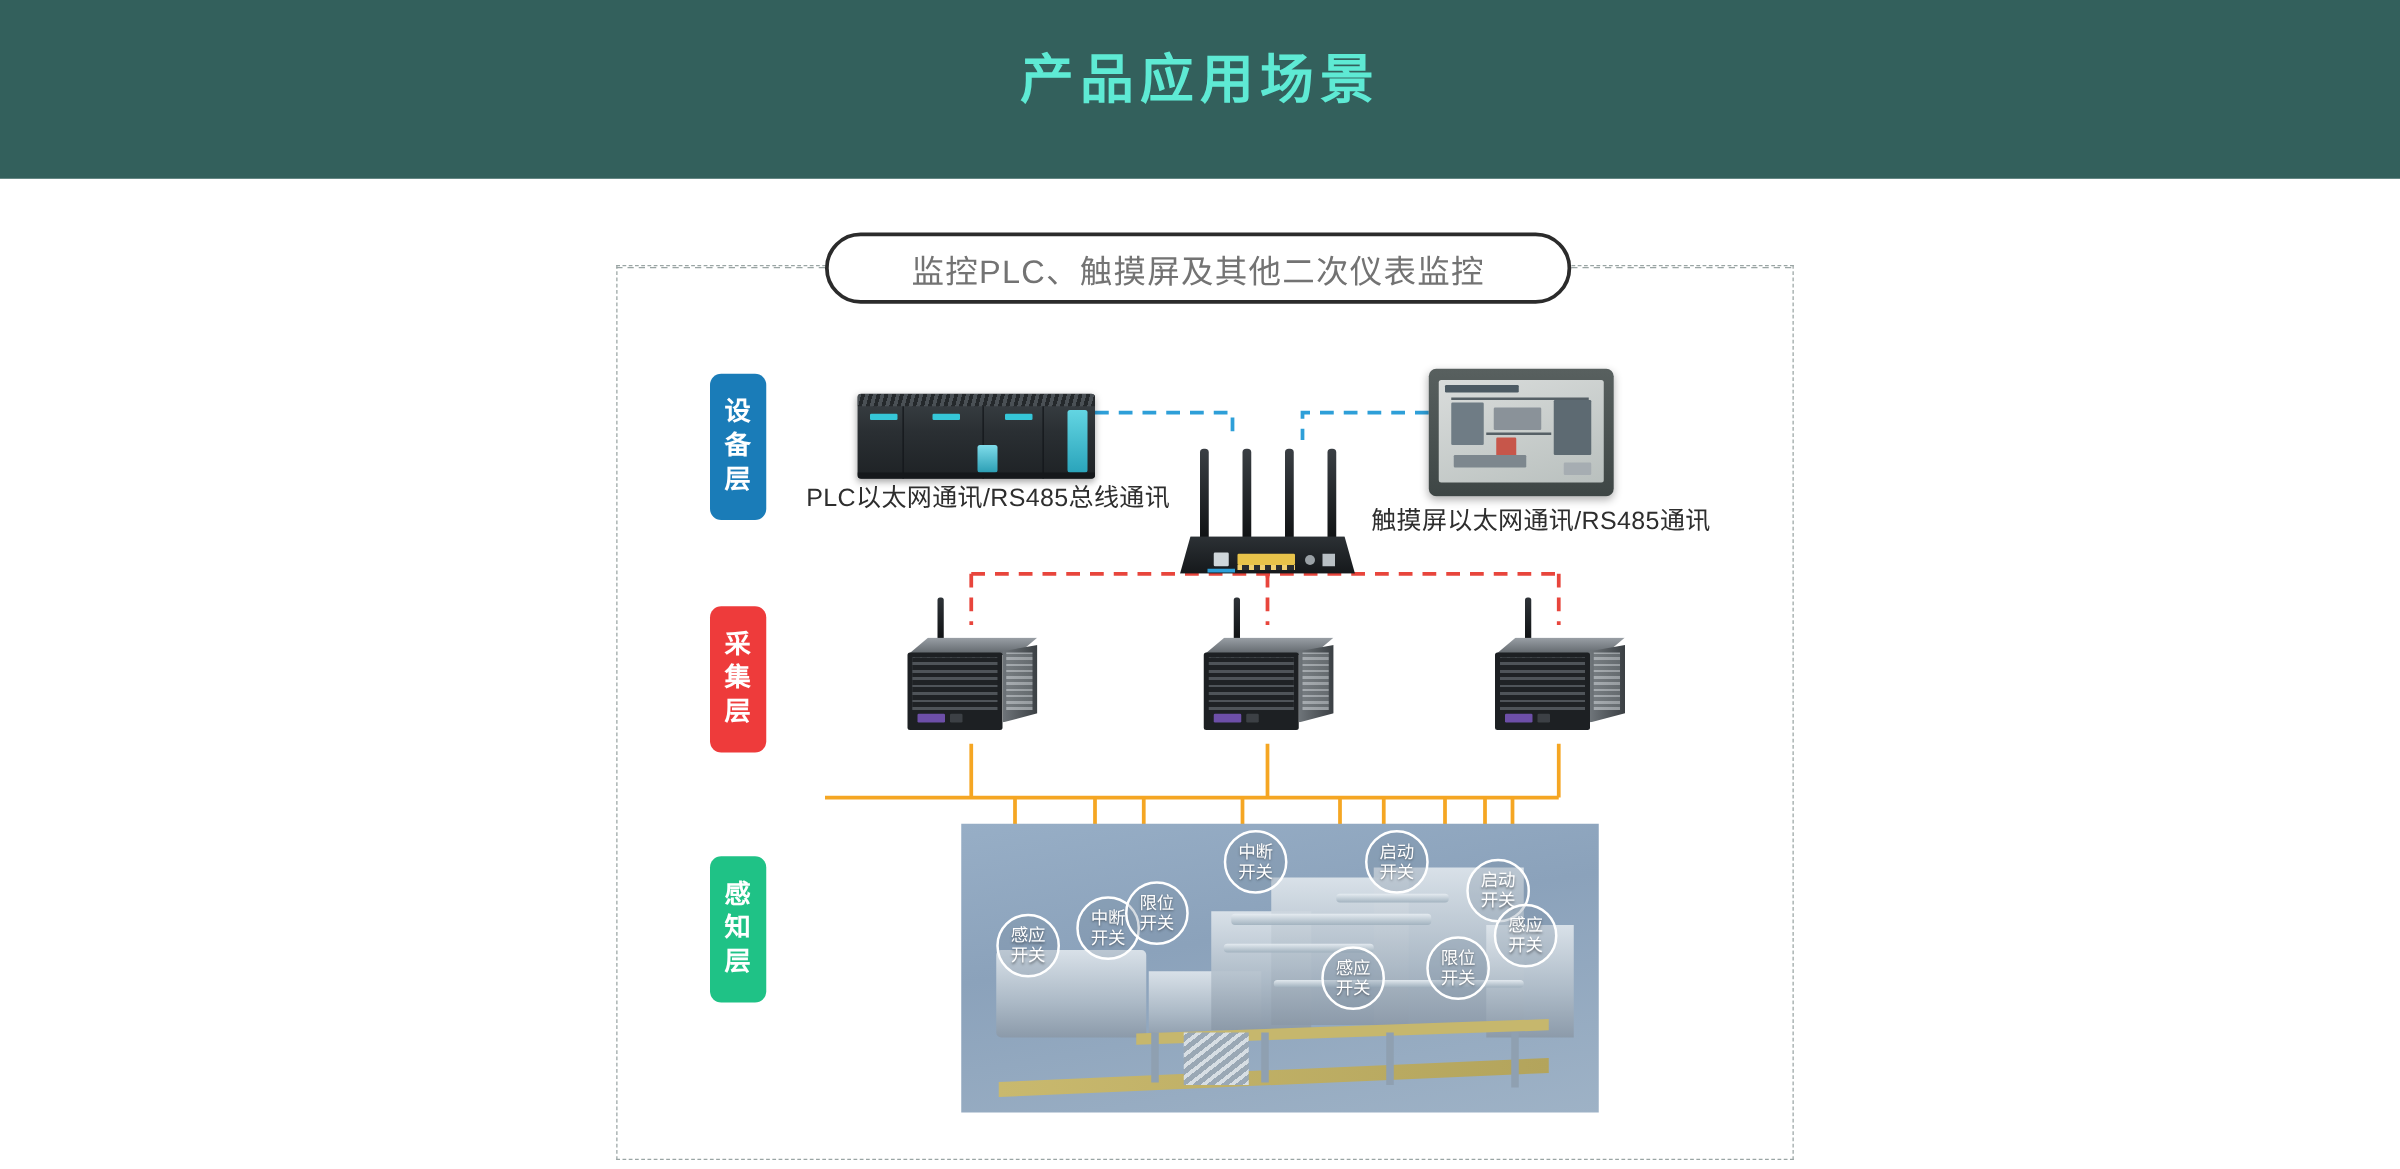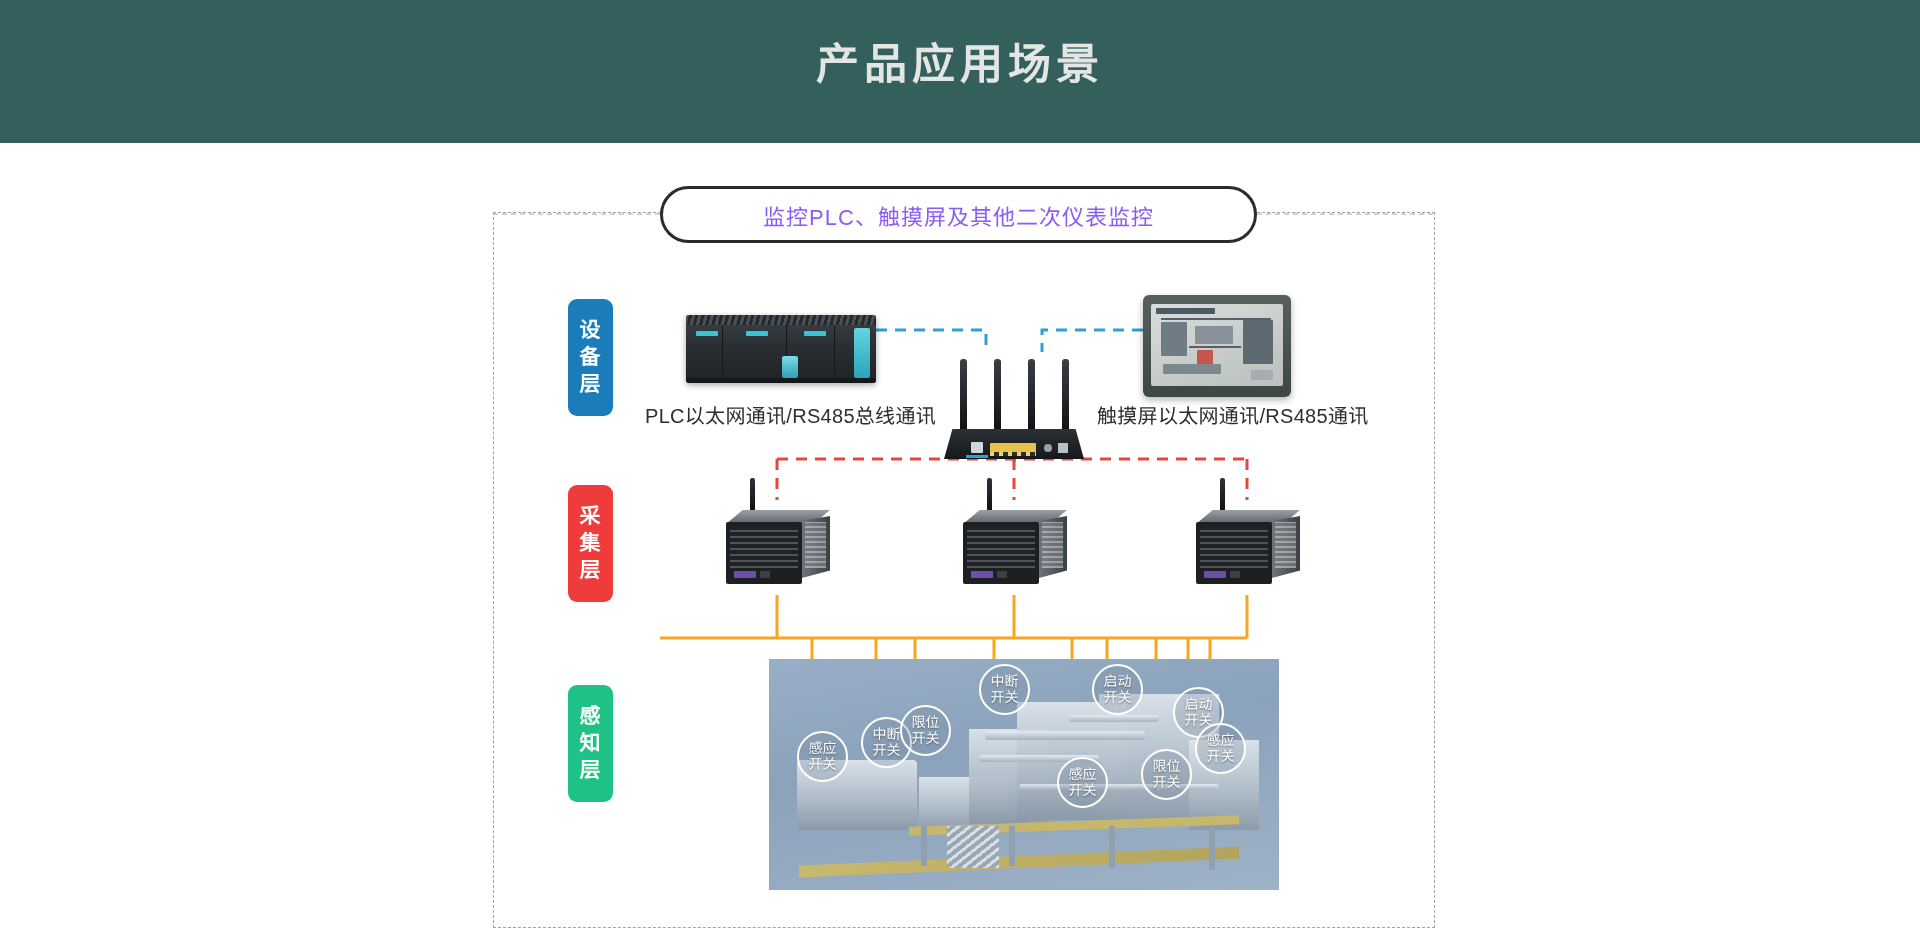--- a/index.html
+++ b/index.html
@@ -13,21 +13,21 @@
   #page { position: relative; width: 1920px; height: 935px; background:#fff; }
 
   
   .header {
     position: absolute; left: 0; top: 0; width: 1920px; height: 143px;
     background: #33605c;
     display: flex; flex-direction: column;
     align-items: center; justify-content: center;
   }
   .header-title {
-    color: #e5e5e5; font-size: 43px; font-weight: 700;
+    color: #5eead4; font-size: 43px; font-weight: 700;
     letter-spacing: 5px; line-height: 1.1;
     margin-bottom: 14px;
   }
   .header-sub {
     color: #d9e4e2; font-size: 21px; font-weight: 400;
     letter-spacing: 1.2px; white-space: nowrap;
   }
 
   
   .frame {
@@ -42,21 +42,21 @@
     position: absolute;
     left: 660px; top: 186px;
     width: 597px; height: 57px;
     border: 3px solid #2b2b2b;
     border-radius: 30px;
     background: #ffffff;
     display: flex; align-items: center; justify-content: center;
     z-index: 5;
   }
   .title-pill-text {
-    font-size: 22px; font-weight: 500; color: #8b5cf6; letter-spacing: 1px;
+    font-size: 26px; font-weight: 500; color: #737373; letter-spacing: 1px;
     white-space: nowrap;
   }
 
   
   .badge {
     position: absolute;
     width: 45px; border-radius: 9px;
     display: flex; flex-direction: column;
     align-items: center; justify-content: center;
     color: #fff; font-size: 21px; font-weight: 700;
@@ -240,21 +240,21 @@
   .svg-layer {
     position:absolute; left:0; top:0; width:1920px; height:935px;
     pointer-events:none;
   }
 
   
   .conn-label {
     position: absolute; font-size: 20px; color: #2e2e2e;
     white-space: nowrap; letter-spacing: .3px;
   }
-  .label-plc { left: 645px; top: 400px; }
+  .label-plc { left: 645px; top: 382px; }
   .label-hmi { left: 1097px; top: 400px; }
 
   
   .bubble {
     position: absolute; width: 51px; height: 51px; border-radius: 50%;
     border: 2px solid #ffffff; color: #ffffff;
     display: flex; flex-direction: column; align-items: center; justify-content: center;
     font-size: 14px; line-height: 1.08; font-weight: 500;
     background: rgba(120,140,160,.30);
     text-shadow: 0 1px 2px rgba(0,0,0,.45);

